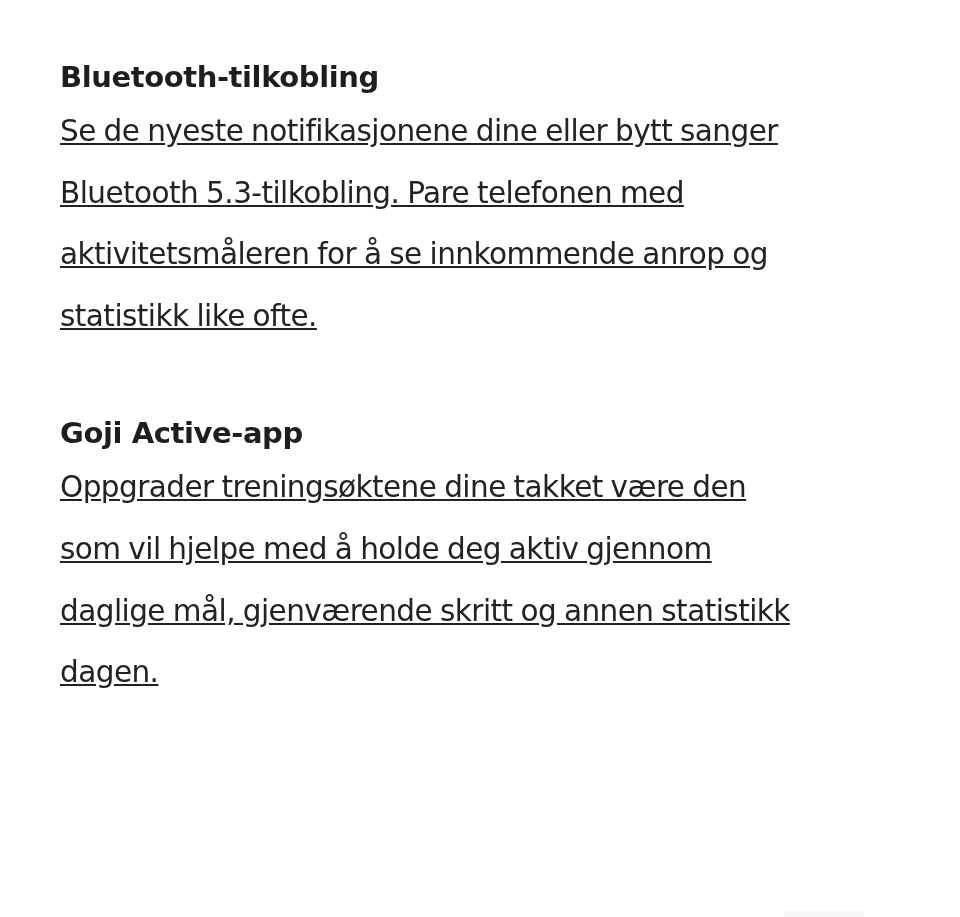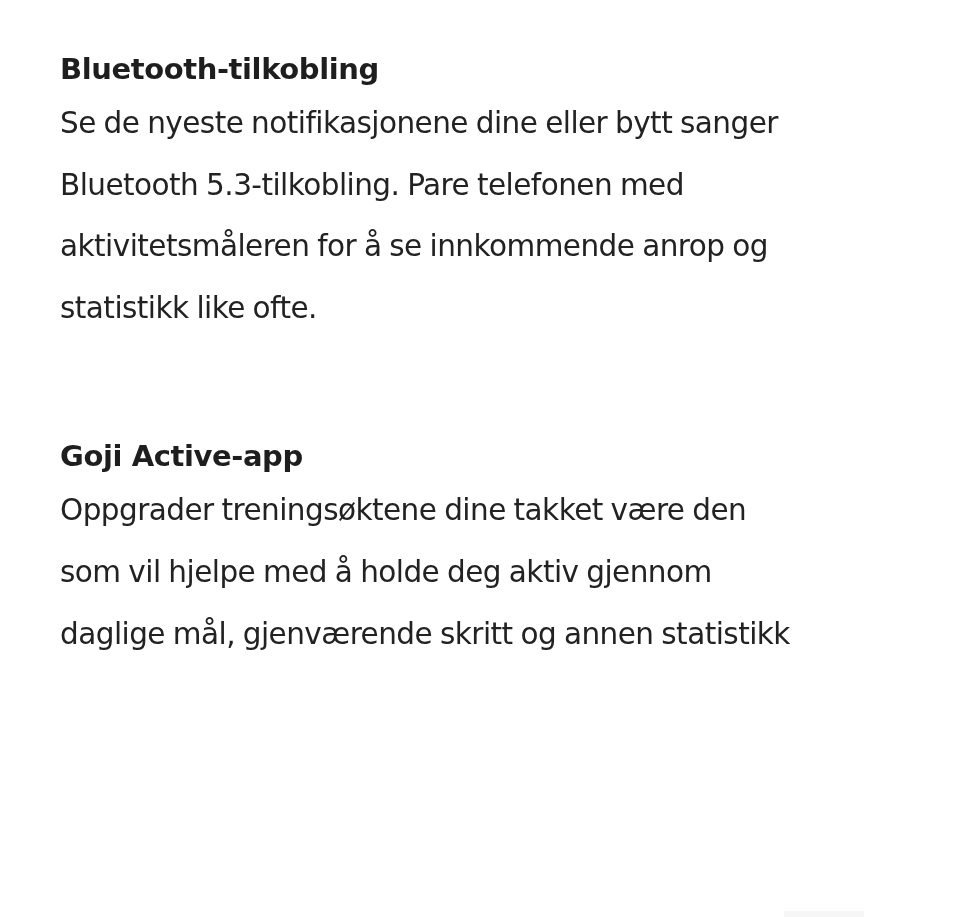--- a/index.html
+++ b/index.html
@@ -11,48 +11,49 @@
       width: 960px;
       height: 917px;
       overflow: hidden;
       position: relative;
       font-family: "DejaVu Sans", "Liberation Sans", sans-serif;
       color: #1f1f1f;
     }
     .content {
       position: absolute;
       left: 60px;
-      top: 45px;
+      top: 53px;
       width: 860px;
     }
     .section {
       margin: 0;
     }
     .section + .section {
-      margin-top: 93px;
+      margin-top: 62px;
     }
     .heading {
       font-size: 29px;
       font-weight: bold;
       line-height: 48px;
       margin: 0;
       letter-spacing: -0.4px;
       color: #1e1e1e;
     }
     .body-text {
       font-size: 29.5px;
       line-height: 61.6px;
       margin: 0;
       letter-spacing: -0.55px;
       word-spacing: -1px;
       color: #222222;
     }
     .line {
       display: block;
       white-space: nowrap;
+      text-decoration: underline;
     }
     .bottom-mark {
       position: absolute;
       left: 784px;
       top: 911px;
       width: 80px;
       height: 6px;
       background: #f6f6f6;
     }
   </style>
@@ -70,18 +71,19 @@
       <span class="line">statistikk like ofte.</span>
     </p>
   </section>
 
   <section class="section">
     <h2 class="heading">Goji Active-app</h2>
     <p class="body-text">
       <span class="line">Oppgrader treningsøktene dine takket være den</span>
       <span class="line">som vil hjelpe med å holde deg aktiv gjennom</span>
       <span class="line">daglige mål, gjenværende skritt og annen statistikk</span>
+      <span class="line">dagen.</span>
     </p>
   </section>
 
 </div>
 
 <div class="bottom-mark"></div>
 
 </body></html>

